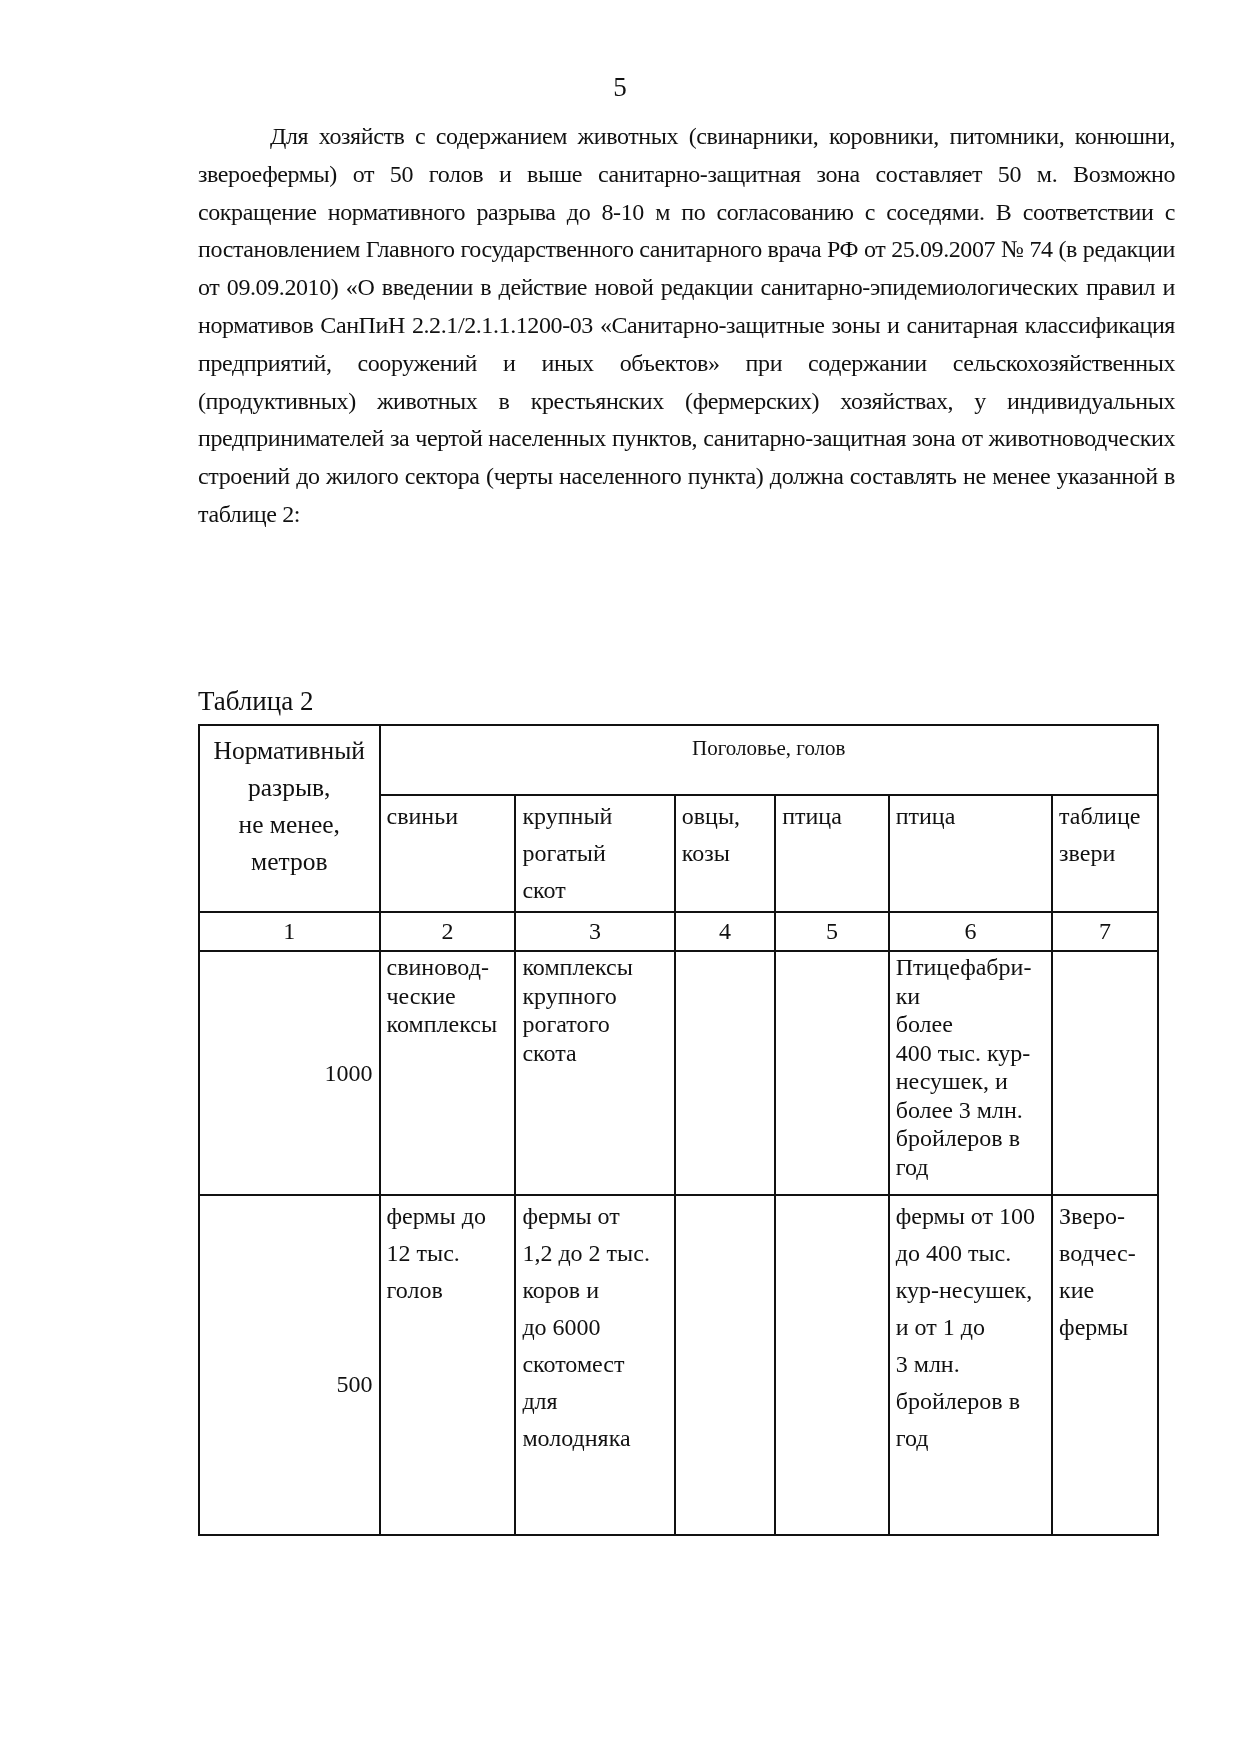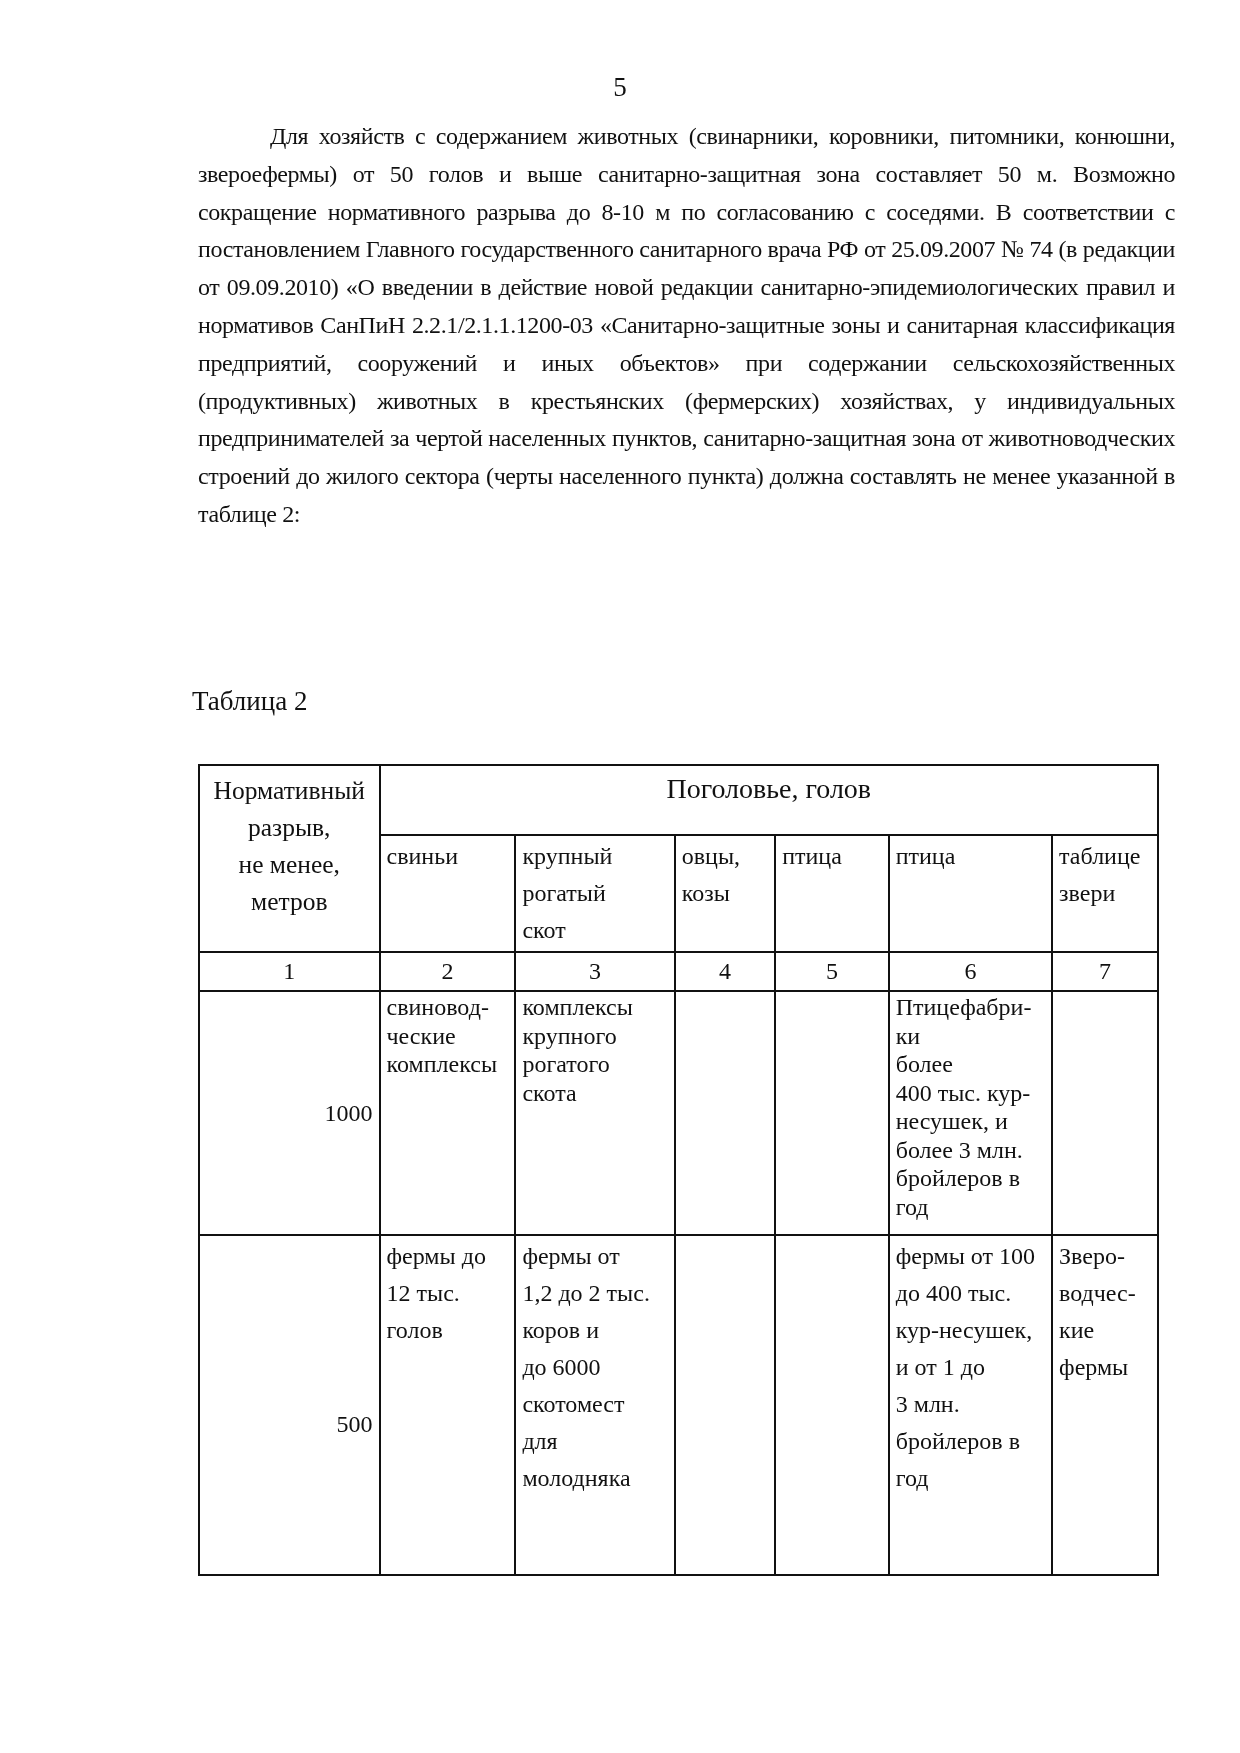--- a/index.html
+++ b/index.html
@@ -3,26 +3,26 @@
 <meta charset="utf-8">
 <style>
   html, body { margin: 0; padding: 0; background: #ffffff; }
   body { width: 1240px; height: 1753px; position: relative; overflow: hidden;
          font-family: "Liberation Serif", "DejaVu Serif", serif; color: #111; }
   .page-number { position: absolute; top: 72px; left: 0; width: 1240px; text-align: center;
                  font-size: 27px; }
   .body-text { position: absolute; top: 118px; left: 198px; width: 977px;
                font-size: 24px; line-height: 37.8px; text-align: justify; text-indent: 72px;
                letter-spacing: -0.4px; }
-  .table-caption { position: absolute; top: 686px; left: 192px; font-size: 27px; }
-  table.norms { position: absolute; top: 764px; left: 198px; width: 961px;
+  .table-caption { position: absolute; top: 686px; left: 198px; font-size: 27px; }
+  table.norms { position: absolute; top: 724px; left: 198px; width: 961px;
                 border-collapse: collapse; font-size: 24px; }
   table.norms td { border: 2px solid #111; vertical-align: top; padding: 2px 6px; line-height: 37px; }
   .h-main { text-align: center; font-size: 25.5px; line-height: 36px; padding-top: 6px !important; }
-  .h-top { text-align: center; font-size: 28px; height: 62px; padding-top: 4px !important; border-radius: 17px; }
+  .h-top { text-align: center; font-size: 21px; height: 62px; padding-top: 4px !important; border-radius: 17px; }
   .h-sub { height: 110px; }
   .num-row td { text-align: center; height: 34px; line-height: 34px; padding: 0 !important; border-width: 1px 2px !important; }
   .num-row td { border-bottom-width: 2px !important; }
   .row-1000 td { height: 238px; }
   .row-500 td { height: 296px; }
   .val { text-align: right; vertical-align: middle !important; margin-top: 20px; }
   .row-500 .val { padding-top: 40px !important; }
   .cell-text { white-space: pre-line; }
   .compact { line-height: 28.5px !important; padding-top: 1px !important; margin-left: 31px; }
 </style>

